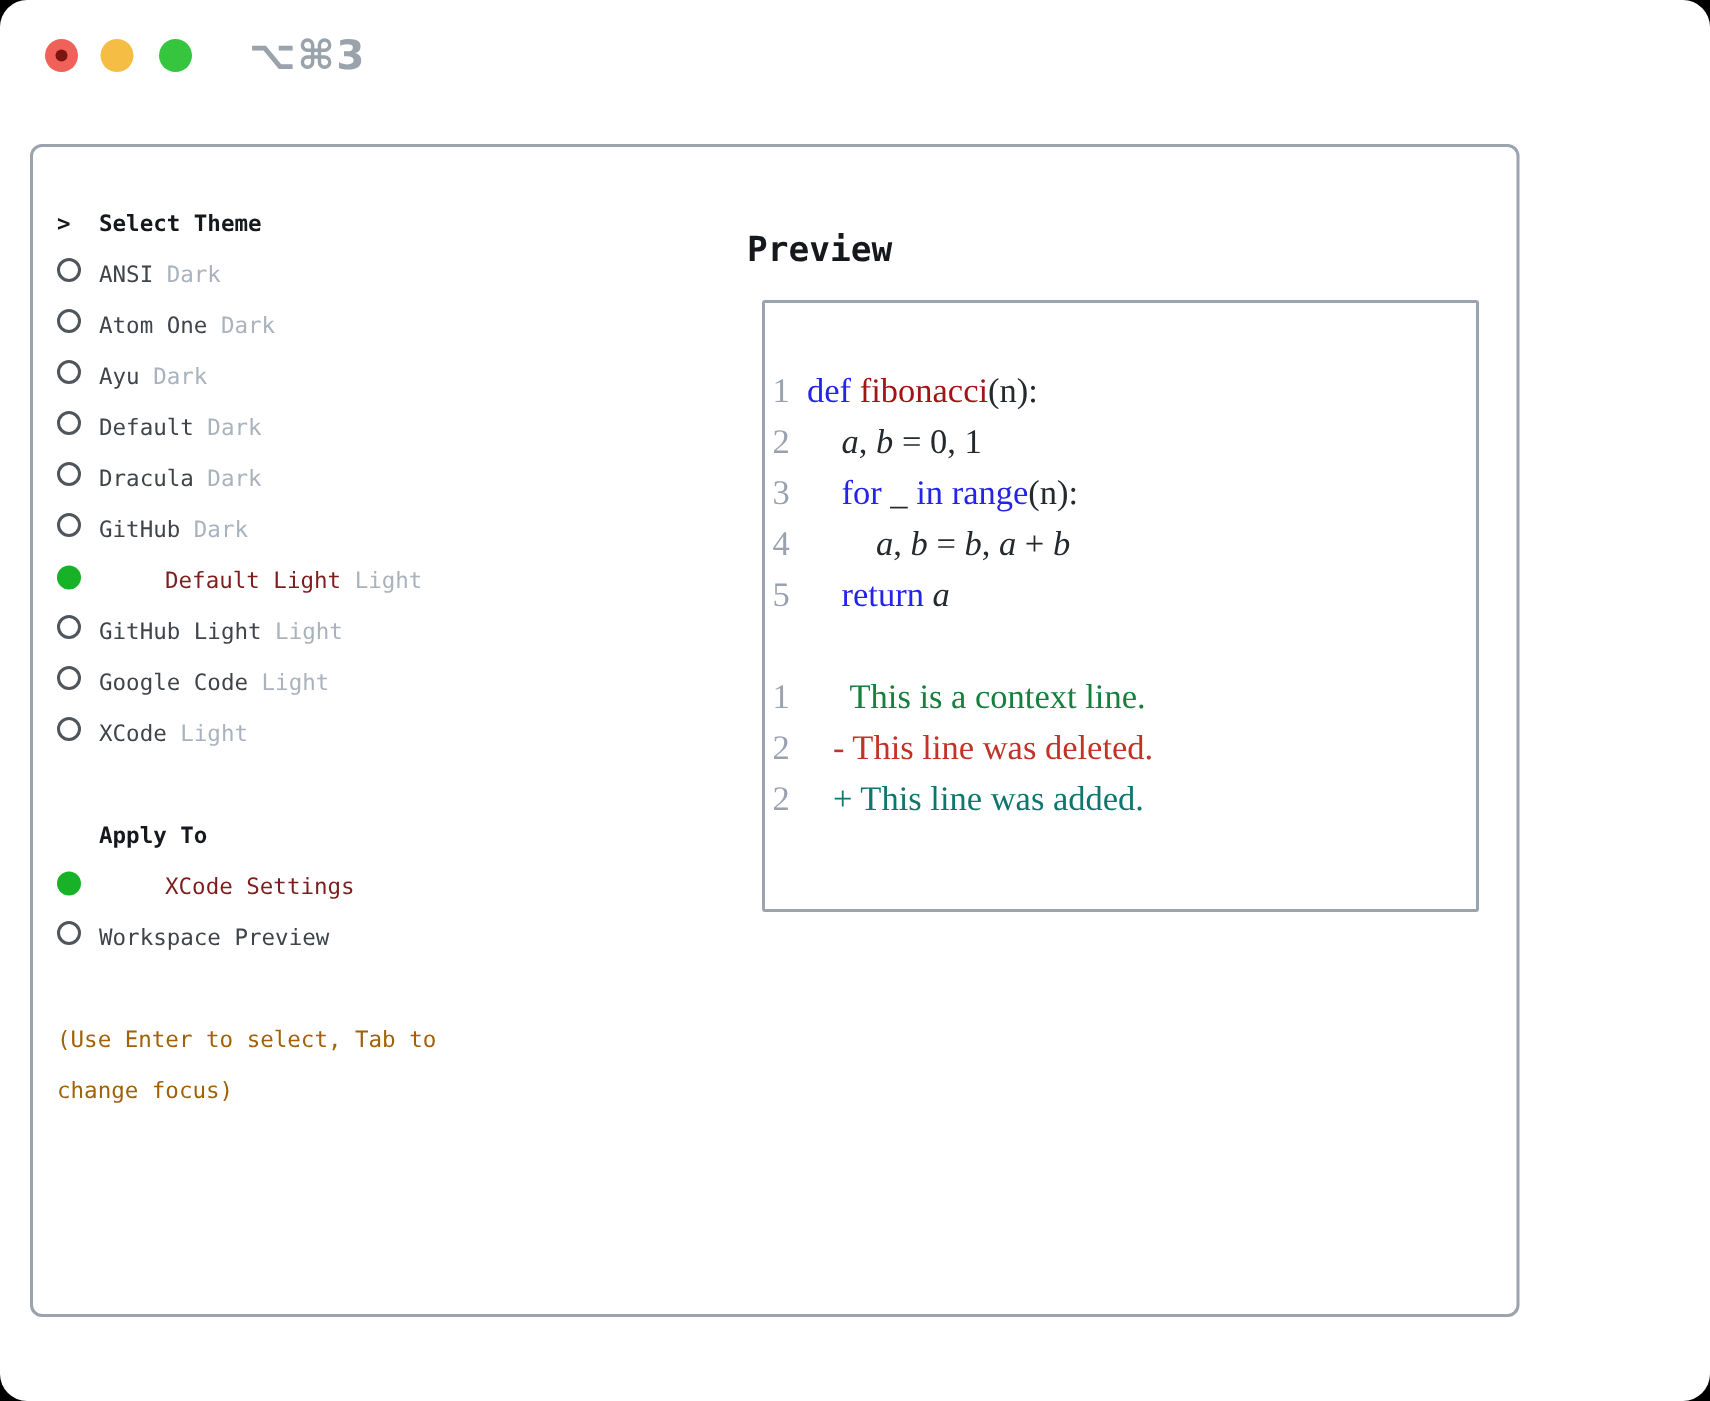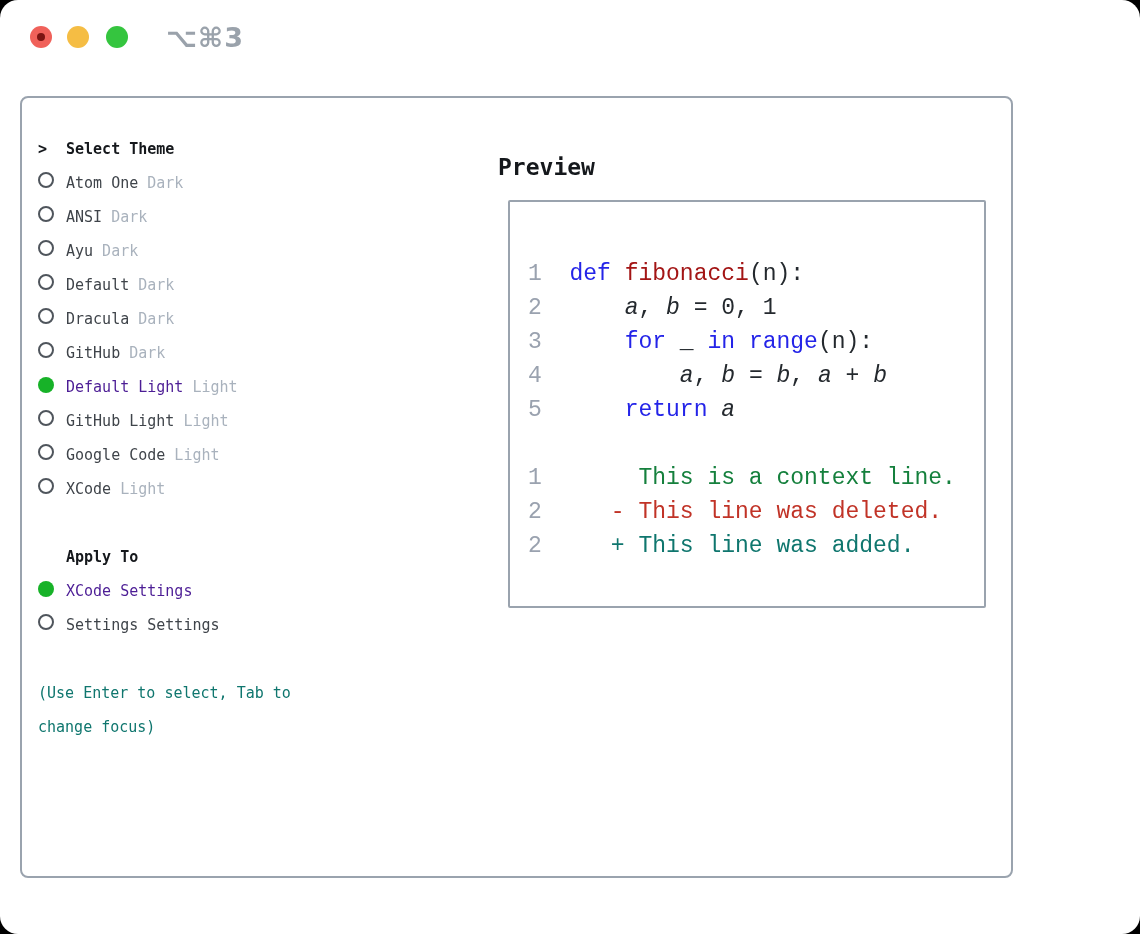--- a/index.html
+++ b/index.html
@@ -15,29 +15,29 @@
             font-family:"DejaVu Sans",sans-serif;letter-spacing:1px;}
   
   .main-box{position:absolute;left:20px;top:96px;width:993px;height:782px;box-sizing:border-box;
             border:2px solid #9aa3ae;border-radius:8px;}
   .left-col{position:absolute;left:16px;top:34px;font-size:15px;line-height:34px;}
   .row{white-space:pre;height:34px;color:#3f444a;}
   .marker{display:inline-block;width:28px;}
   .arrow,.hdr{font-weight:bold;color:#15181c;}
   .circle{display:inline-block;width:12px;height:12px;border:2px solid #4f555c;border-radius:50%;}
   .circle.sel{width:16px;height:16px;border:none;background:#17b228;vertical-align:-1px;}
-  .name.sel{color:#4c1d95;}
+  .name.sel{color:#7f1d1d;margin-left:44px;}
   .variant{color:#a9b2bd;}
-  .hint{color:#0f766e;}
+  .hint{color:#a16207;}
   
   .preview-title{position:absolute;left:476px;top:52px;font-size:23px;line-height:34px;
                  font-weight:bold;color:#15181c;}
   .preview-box{position:absolute;left:486px;top:102px;width:478px;height:408px;box-sizing:border-box;
                border:2px solid #9aa3ae;border-radius:2px;overflow:hidden;}
-  #preview-code{margin:13px;padding:42px 12px 0 5px;font-size:23px;line-height:34px;font-family:Liberation Mono, monospace;}
+  #preview-code{margin:0;padding:42px 12px 0 5px;font-size:23px;line-height:34px;font-family:Liberation Serif, serif;}
   .pline{height:34px;white-space:pre;}
   .num{color:#9aa2af;}
   .p{color:#24292e;}
   .var{color:#24292e;font-style:italic;}
   .kw{color:#2424e8;}
   .fn{color:#a31515;}
   .ctx{color:#15803d;}
   .del{color:#c13327;}
   .add{color:#0f766e;}
 </style>
@@ -48,34 +48,34 @@
   <span class="tl tl-red">
     <span class="tl-dot"></span>
   </span>
   <span class="tl tl-yellow"></span>
   <span class="tl tl-green"></span>
   <span class="shortcut">⌥⌘3</span>
 
   <div class="main-box">
     <div class="left-col" id="theme-list">
         <div class="row"><span class="marker arrow">&gt;</span><span class="hdr">Select Theme</span></div>
+        <div class="row"><span class="marker"><span class="circle"></span></span><span class="name">ANSI</span><span class="variant"> Dark</span></div>
         <div class="row"><span class="marker"><span class="circle"></span></span><span class="name">Atom One</span><span class="variant"> Dark</span></div>
-        <div class="row"><span class="marker"><span class="circle"></span></span><span class="name">ANSI</span><span class="variant"> Dark</span></div>
         <div class="row"><span class="marker"><span class="circle"></span></span><span class="name">Ayu</span><span class="variant"> Dark</span></div>
         <div class="row"><span class="marker"><span class="circle"></span></span><span class="name">Default</span><span class="variant"> Dark</span></div>
         <div class="row"><span class="marker"><span class="circle"></span></span><span class="name">Dracula</span><span class="variant"> Dark</span></div>
         <div class="row"><span class="marker"><span class="circle"></span></span><span class="name">GitHub</span><span class="variant"> Dark</span></div>
         <div class="row"><span class="marker"><span class="circle sel"></span></span><span class="name sel">Default Light</span><span class="variant"> Light</span></div>
         <div class="row"><span class="marker"><span class="circle"></span></span><span class="name">GitHub Light</span><span class="variant"> Light</span></div>
         <div class="row"><span class="marker"><span class="circle"></span></span><span class="name">Google Code</span><span class="variant"> Light</span></div>
         <div class="row"><span class="marker"><span class="circle"></span></span><span class="name">XCode</span><span class="variant"> Light</span></div>
         <div class="row"></div>
         <div class="row"><span class="marker"></span><span class="hdr">Apply To</span></div>
         <div class="row"><span class="marker"><span class="circle sel"></span></span><span class="name sel">XCode Settings</span></div>
-        <div class="row"><span class="marker"><span class="circle"></span></span><span class="name">Settings Settings</span></div>
+        <div class="row"><span class="marker"><span class="circle"></span></span><span class="name">Workspace Preview</span></div>
         <div class="row"></div>
         <div class="row hint">(Use Enter to select, Tab to</div>
         <div class="row hint">change focus)</div>
       </div>
 
     <div class="preview-title">Preview</div>
     <div class="preview-box">
       <pre id="preview-code"><div class="pline"><span class="num">1</span><span class="p">  </span><span class="kw">def</span><span class="p"> </span><span class="fn">fibonacci</span><span class="p">(n):</span></div><div class="pline"><span class="num">2</span><span class="p">      </span><span class="var">a</span><span class="p">, </span><span class="var">b</span><span class="p"> = 0, 1</span></div><div class="pline"><span class="num">3</span><span class="p">      </span><span class="kw">for</span><span class="p"> _ </span><span class="kw">in</span><span class="p"> </span><span class="kw">range</span><span class="p">(n):</span></div><div class="pline"><span class="num">4</span><span class="p">          </span><span class="var">a</span><span class="p">, </span><span class="var">b</span><span class="p"> = </span><span class="var">b</span><span class="p">, </span><span class="var">a</span><span class="p"> + </span><span class="var">b</span></div><div class="pline"><span class="num">5</span><span class="p">      </span><span class="kw">return</span><span class="p"> </span><span class="var">a</span></div><div class="pline"></div><div class="pline"><span class="num">1</span><span class="ctx">       This is a context line.</span></div><div class="pline"><span class="num">2</span><span class="p">     </span><span class="del">- This line was deleted.</span></div><div class="pline"><span class="num">2</span><span class="p">     </span><span class="add">+ This line was added.</span></div></pre>
     </div>
   </div>

